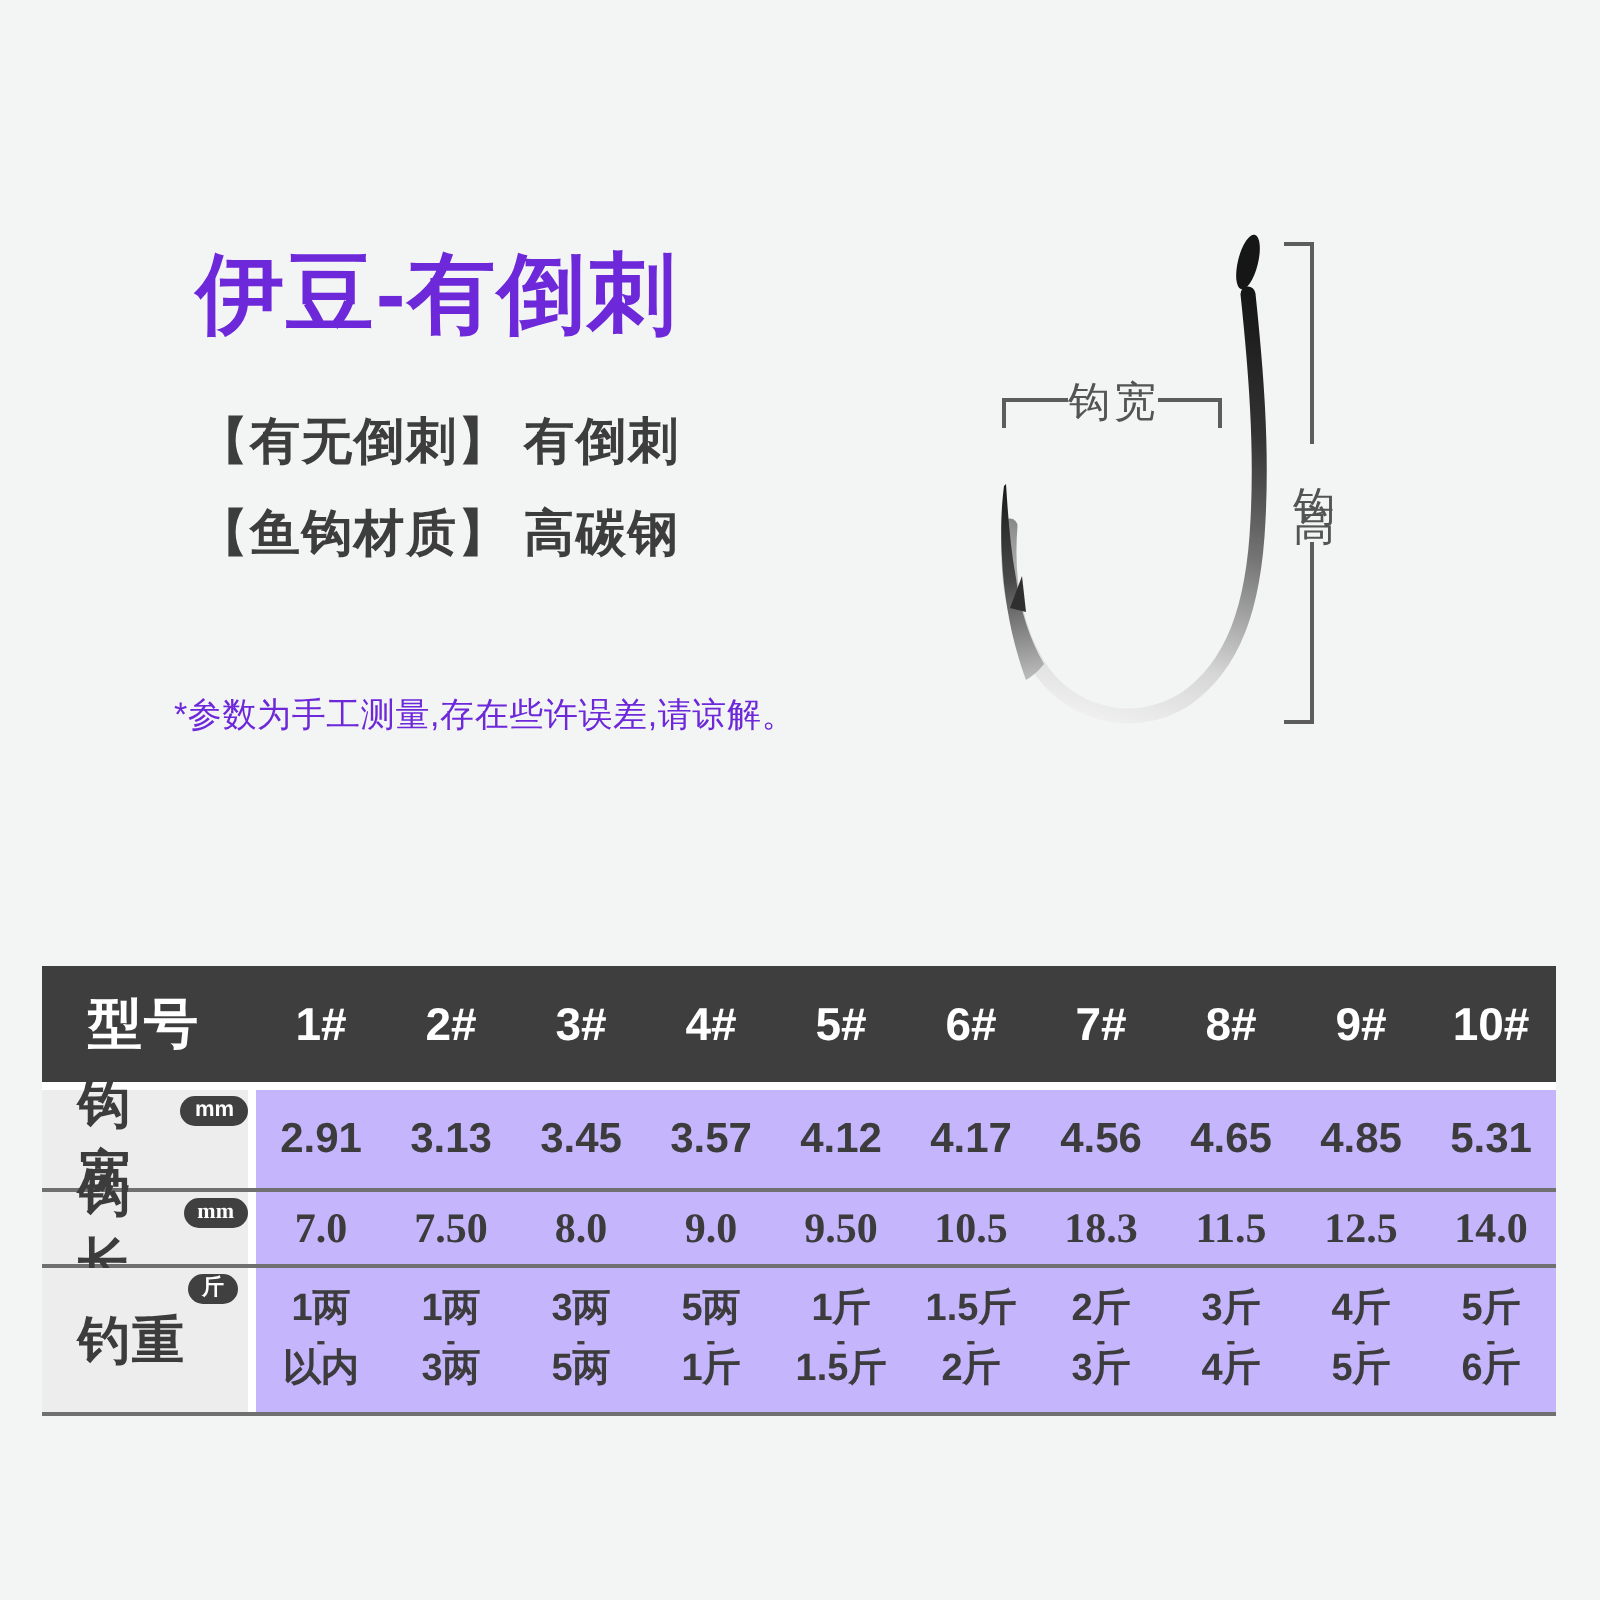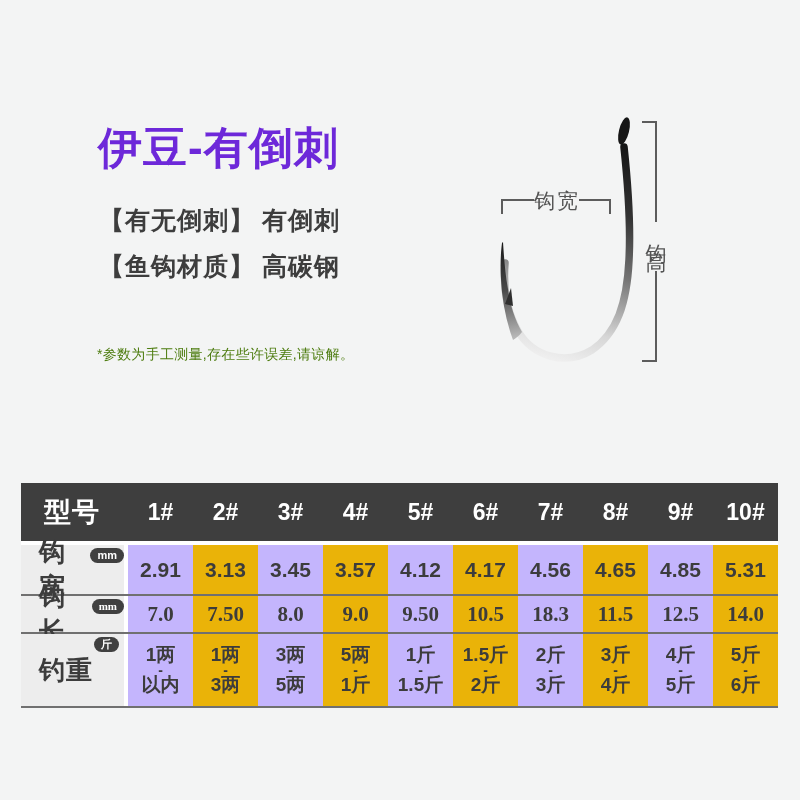--- a/index.html
+++ b/index.html
@@ -17,22 +17,22 @@
   }
   .spec-line{
     position:absolute;left:99px;
     font-size:25px;font-weight:700;color:#3d3d3d;
     letter-spacing:1px;white-space:nowrap;
   }
   .spec-line.first{top:204px;}
   .spec-line.second{top:250px;}
   .spec-value{margin-left:7px;}
   .note{
-    position:absolute;left:97px;top:346px;
-    font-size:14px;font-weight:400;color:#4d7c0f;letter-spacing:0.3px;white-space:nowrap;
+    position:absolute;left:87px;top:346px;
+    font-size:17px;font-weight:400;color:#6d28d9;letter-spacing:0.3px;white-space:nowrap;
   }
   
   .illustration{position:absolute;left:470px;top:95px;width:280px;height:300px;}
   .illustration svg{position:absolute;left:0;top:0;}
   .dim-width-label{
     position:absolute;left:62px;top:92px;width:50px;text-align:center;
     font-size:21px;color:#545454;letter-spacing:2px;white-space:nowrap;
   }
   .dim-height-label{
     position:absolute;left:172px;top:132px;
@@ -61,21 +61,21 @@
     padding:1px 7px;border-radius:9px;
     align-self:flex-start;margin-top:3px;margin-left:1px;
   }
   .vgap{width:4px;background:#ffffff;}
   .cells{display:flex;flex:1;}
   .t-cell{
     flex:1;background:#c4b5fd;
     display:flex;flex-direction:column;align-items:center;justify-content:center;
     font-size:21px;font-weight:700;color:#3c3c3c;
   }
-  .t-cell.stripe{background:#eab308;}
+  .t-cell.stripe{background:#c4b5fd;}
   .divider{height:2px;background:#707070;}
   .table-bottom{height:2px;background:#707070;}
   .rv{font-size:19px;line-height:22px;font-weight:700;}
   .rd{font-size:14px;line-height:8px;font-weight:700;}
 </style>
 </head>
 <body>
 
 <div class="page">
 

